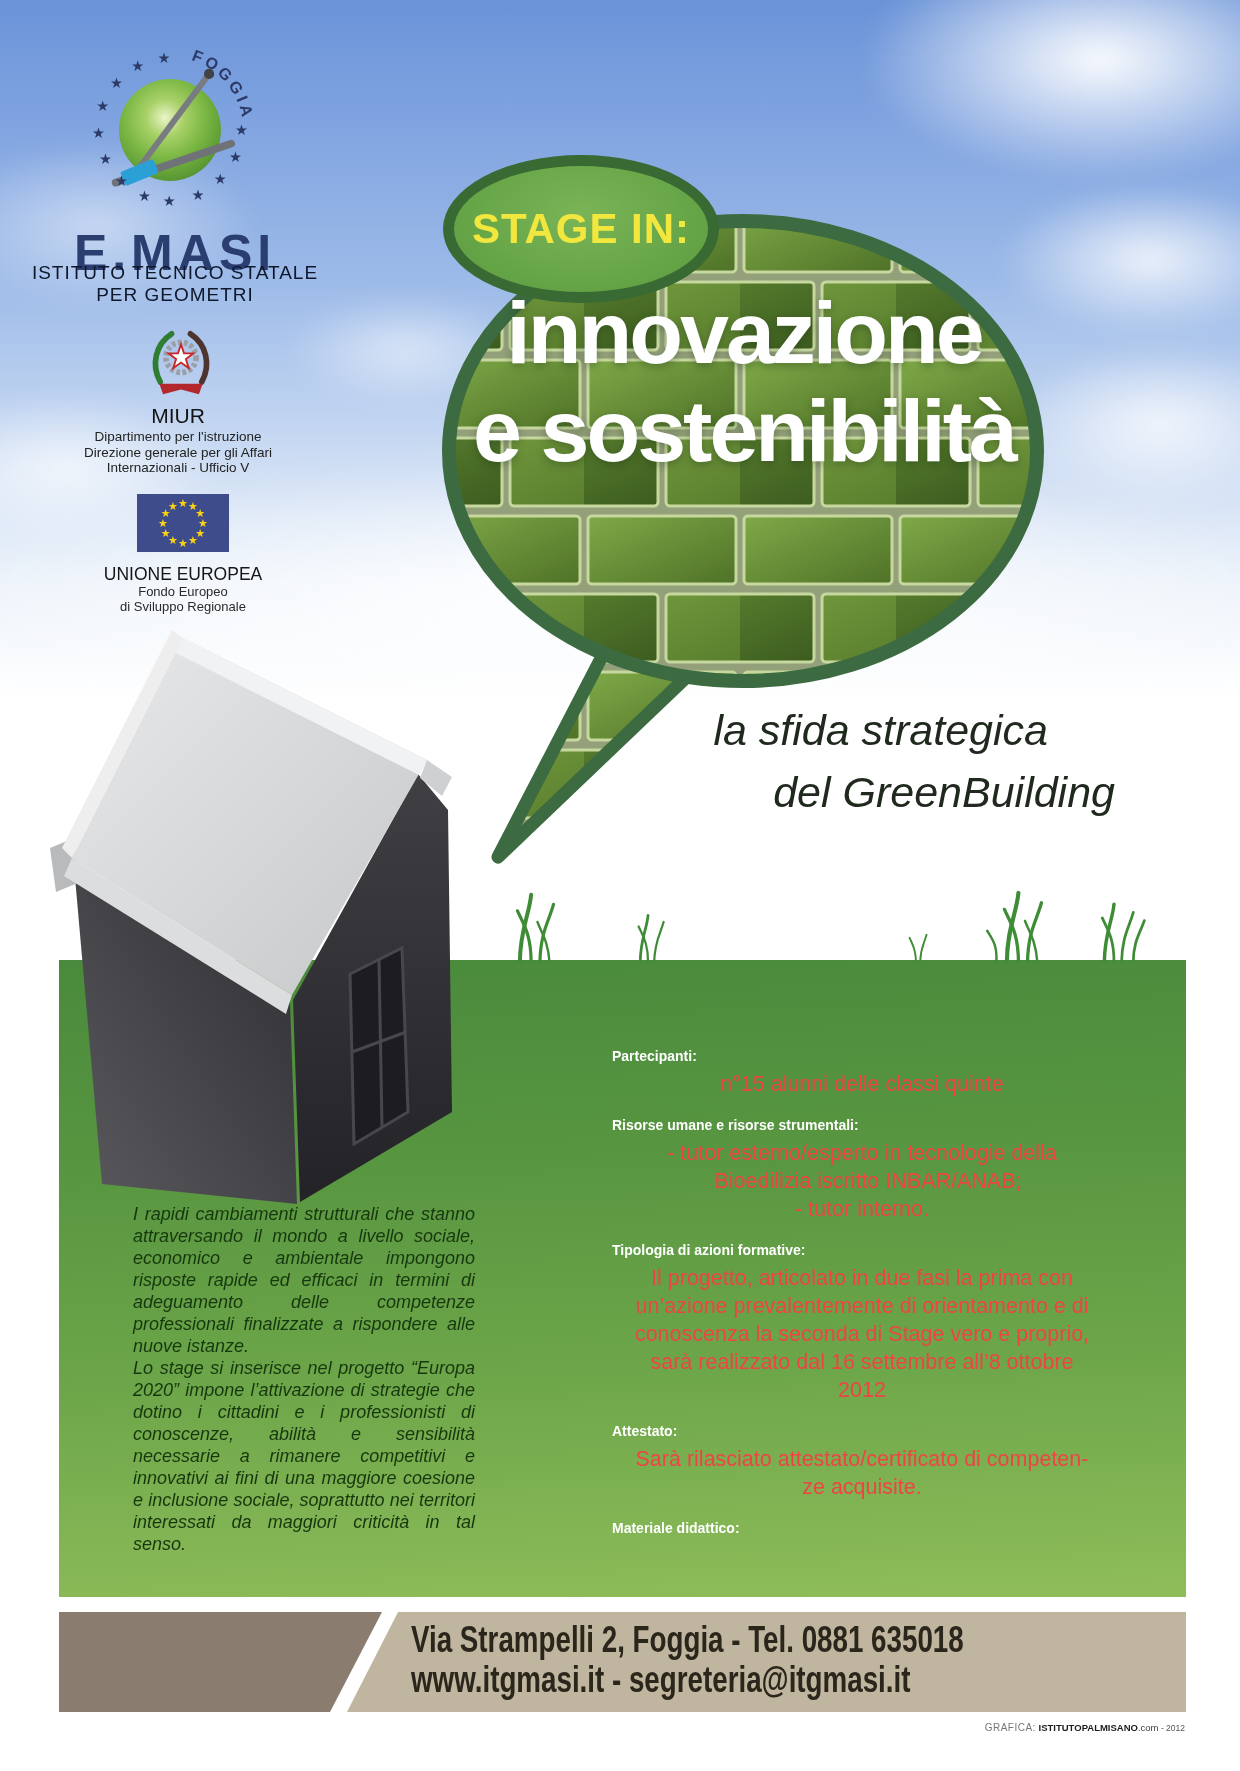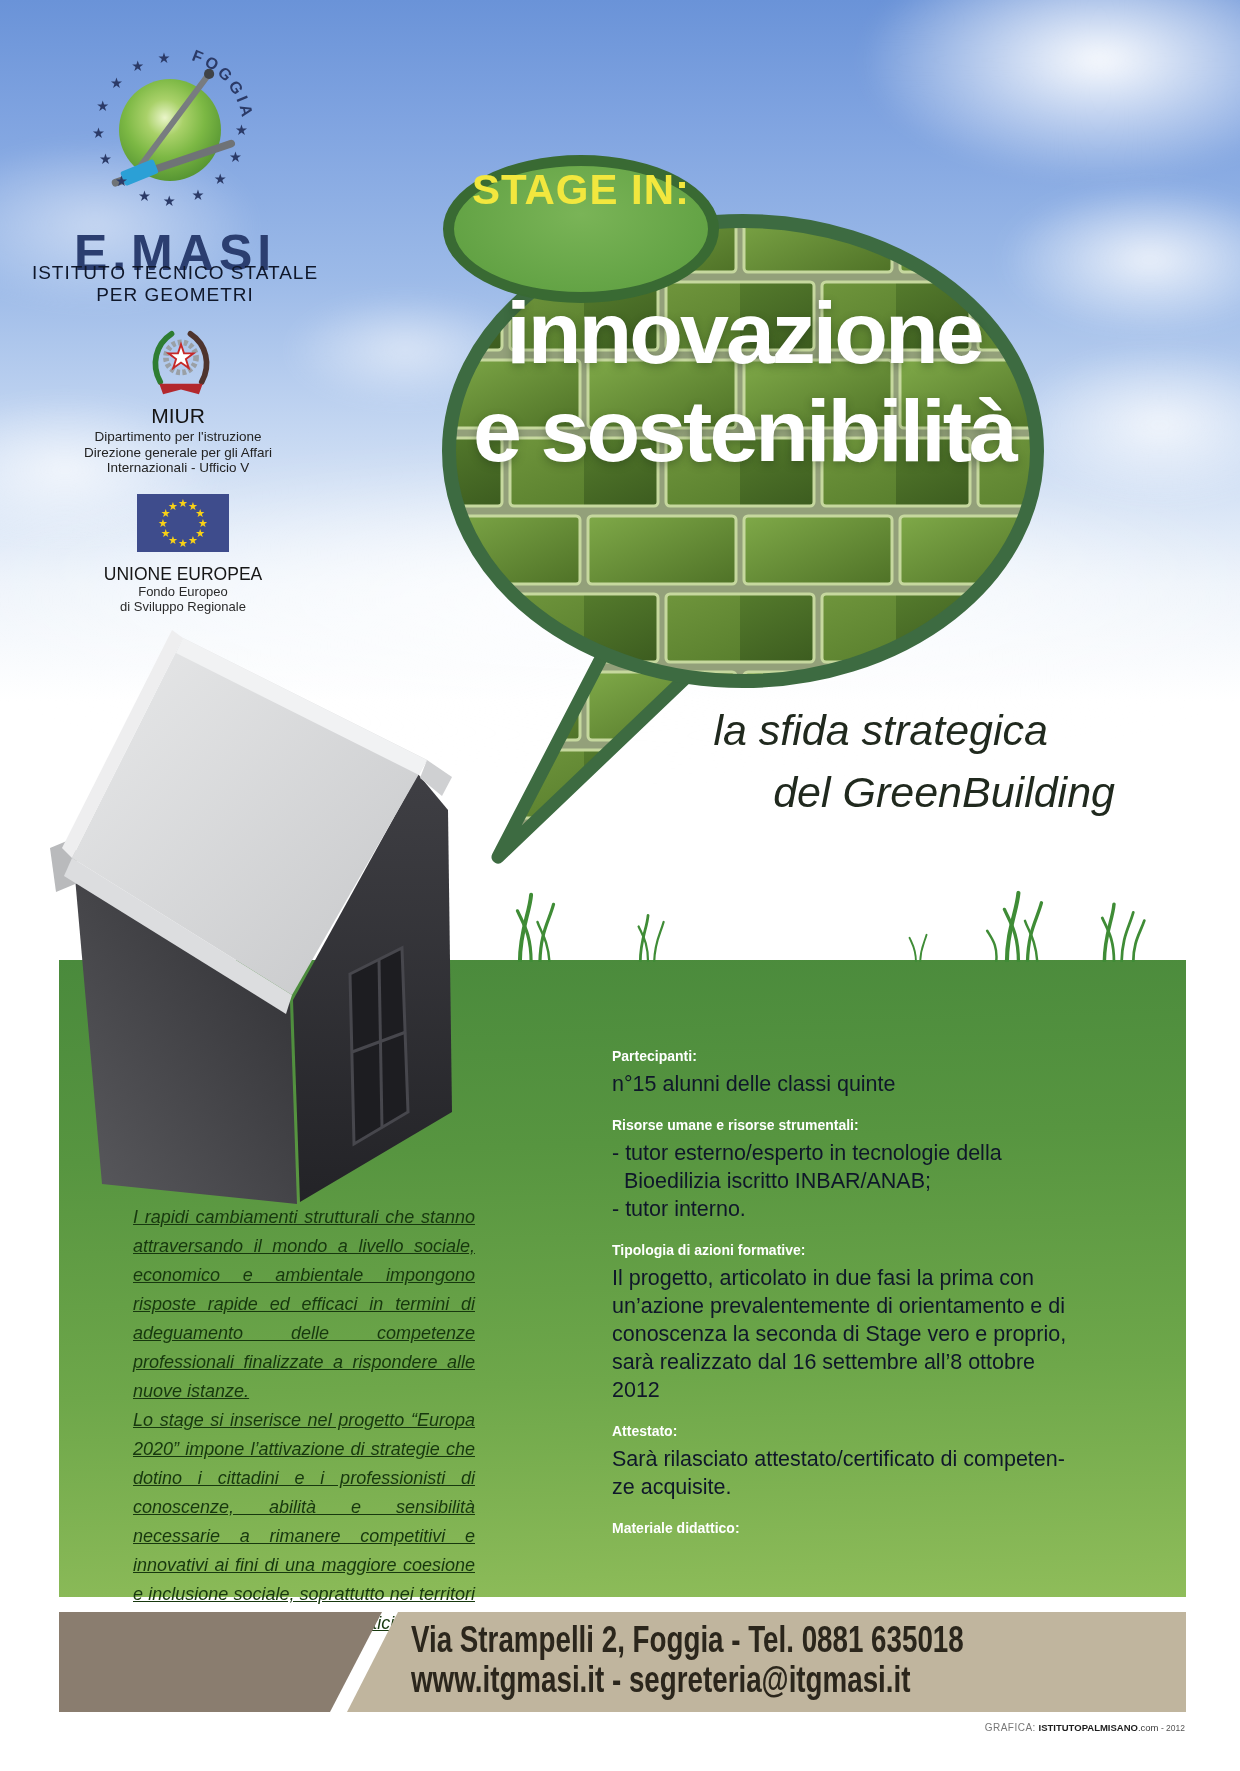--- a/index.html
+++ b/index.html
@@ -36,46 +36,46 @@
   .miur-dept{left:38px;top:429px;width:280px;text-align:center;font-size:13.5px;line-height:15.5px;color:#232323;}
   .eu-flag{left:137px;top:494px;width:92px;height:58px;}
   .eu-name{left:58px;top:564px;width:250px;text-align:center;font-size:17.5px;color:#161616;}
   .eu-fund{left:58px;top:585px;width:250px;text-align:center;font-size:13px;line-height:14.5px;color:#2a2a2a;}
 
   
   .bubble-svg{left:420px;top:196px;width:652px;height:692px;}
   .kicker{left:443px;top:155px;width:254px;height:126px;border-radius:50%;
     border:11px solid #396a33;
     background:radial-gradient(ellipse at 50% 38%,#7ab457 0%,#62a244 75%,#579540 100%);
-    display:flex;align-items:flex-start;justify-content:center;}
+    display:flex;align-items:center;justify-content:center;}
   .kicker-text{font-size:42px;font-weight:bold;letter-spacing:1px;color:#f2e73e;}
   .bubble-title{left:432px;top:284px;width:624px;text-align:center;color:#ffffff;
     font-weight:bold;font-size:88px;line-height:98px;letter-spacing:-3px;white-space:nowrap;
     text-shadow:0 3px 9px rgba(25,45,20,.35);}
   .tagline{font-style:italic;font-size:43px;color:#20291e;text-align:right;}
   .tag1{left:600px;top:706px;width:448px;}
   .tag2{left:600px;top:768px;width:515px;}
 
   
   .panel{left:59px;top:960px;width:1127px;height:637px;
     background:linear-gradient(178deg,#4a8a3c 0%,#579540 30%,#6ea74a 65%,#8fbd5a 100%);}
   .tuft{position:absolute;}
   .tuft path{stroke:#3f8c36;fill:none;stroke-linecap:round;}
 
   
   .house-svg{left:40px;top:552px;width:450px;height:660px;}
 
   
   .intro{left:133px;top:1203px;width:342px;font-style:italic;font-size:18px;
-    line-height:29px;color:#17380e;text-align:justify;text-decoration:underline;}
+    line-height:22px;color:#17380e;text-align:justify;}
   .intro p{margin:0;}
   .col{left:612px;top:1042px;width:500px;}
   .section{margin:0 0 13px 0;}
   .sec-title{font-size:14px;font-weight:bold;line-height:28px;color:#ffffff;}
-  .sec-body{font-size:21.5px;line-height:28px;color:#0f172a;white-space:pre-line;}
+  .sec-body{font-size:21.5px;line-height:28px;color:#ef4444;white-space:pre-line;text-align:center;}
 
   
   .bar{left:59px;top:1612px;width:1127px;height:100px;}
   .bar-left{position:absolute;left:0;top:0;width:100%;height:100%;background:#8a7d6f;
     clip-path:polygon(0 0,323px 0,271px 100%,0 100%);}
   .bar-right{position:absolute;left:0;top:0;width:100%;height:100%;background:#c0b59e;
     clip-path:polygon(339px 0,100% 0,100% 100%,288px 100%);}
   .bar-text{left:411px;top:1620px;width:760px;transform:scaleX(.75);transform-origin:left top;
     font-weight:bold;font-size:37px;line-height:40px;color:#2b261c;letter-spacing:0;}
   .credit{left:685px;top:1722px;width:500px;text-align:right;font-size:9.5px;color:#555;}

